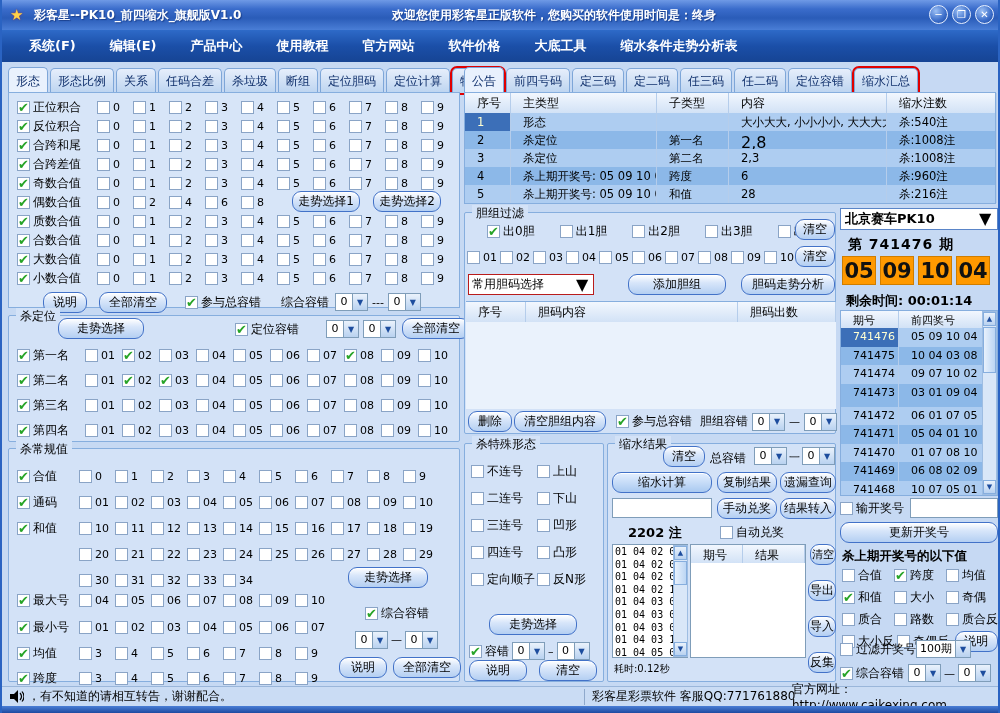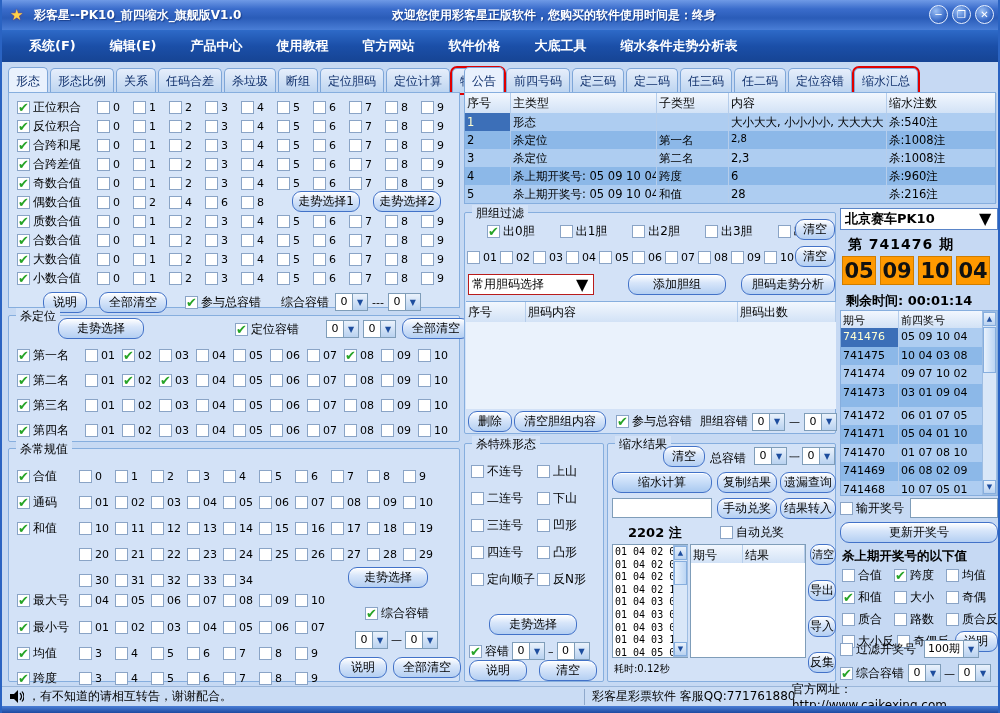--- a/index.html
+++ b/index.html
@@ -55,21 +55,21 @@
 
   
   .srow { position:relative; display:flex; align-items:center; height:19px; padding-left:8px; }
   .lblcol { width:80px; display:inline-flex; }
   .cell { width:36px; display:inline-flex; }
   .cell .cbl, .cell2 .cbl { font-size:11px; }
   .cell2 { width:37px; display:inline-flex; }
 
   
   .thead { background:linear-gradient(#f2f7fe,#d2e2f6); font-size:12px; color:#000; }
-  .tcell { padding:2px 2px; border-right:1px solid #b5cdeb; overflow:hidden; white-space:nowrap; }
+  .tcell { padding:2px 12px; border-right:1px solid #b5cdeb; overflow:hidden; white-space:nowrap; }
   .annrow { display:grid; grid-template-columns:46px 146px 72px 158px 110px; font-size:12px; }
   .hisrow { display:grid; grid-template-columns:58px 84px; font-size:11px; }
   .danhead { display:grid; grid-template-columns:60px 212px 98px; font-size:12px; }
   .przrow { display:grid; grid-template-columns:52px 62px; font-size:12px; }
 
   .rowa { background:#aecdf1; }
   .rowb { background:#8cb8e8; }
   .sel { background:#3c6fb8 !important; color:#ffffd2; }
 
   
@@ -1643,21 +1643,21 @@
         <span class="tcell sel" style="font-size:11.5px">1</span>
         <span class="tcell" style="font-size:11.5px">形态</span>
         <span class="tcell" style="font-size:11.5px"></span>
         <span class="tcell" style="font-size:11.5px">大小大大, 小小小小, 大大大大</span>
         <span class="tcell" style="font-size:11.5px">杀:540注</span>
       </div>
       <div class="annrow rowb" style="height:18px">
         <span class="tcell" style="font-size:11.5px">2</span>
         <span class="tcell" style="font-size:11.5px">杀定位</span>
         <span class="tcell" style="font-size:11.5px">第一名</span>
-        <span class="tcell" style="font-size:10px">2,8</span>
+        <span class="tcell" style="font-size:16px">2,8</span>
         <span class="tcell" style="font-size:11.5px">杀:1008注</span>
       </div>
       <div class="annrow rowa" style="height:18px">
         <span class="tcell" style="font-size:11.5px">3</span>
         <span class="tcell" style="font-size:11.5px">杀定位</span>
         <span class="tcell" style="font-size:11.5px">第二名</span>
         <span class="tcell" style="font-size:11.5px">2,3</span>
         <span class="tcell" style="font-size:11.5px">杀:1008注</span>
       </div>
       <div class="annrow rowb" style="height:18px">
@@ -2034,21 +2034,21 @@
             <span class="cbl">奇偶反</span>
           </label>
           <span class="btn" style="width:44px;padding:0;margin-left:2px">说明</span>
         </div>
       </div>
     <div class="abs" style="left:0;top:432px;display:flex;align-items:center">
       <label class="cb">
         <span class="box"></span>
         <span class="cbl">过滤开奖号</span>
       </label>
-      <span class="dd" style="margin-left:8px">
+      <span class="dd" style="">
           <span class="ddv" style="width:38px">100期</span>
           <span class="ddb">▼</span>
         </span>
     </div>
     <div class="abs" style="left:0;top:456px;display:flex;align-items:center">
       <label class="cb">
         <span class="box on">✔</span>
         <span class="cbl">综合容错</span>
       </label>
       <span class="dd" style="margin-left:4px">

